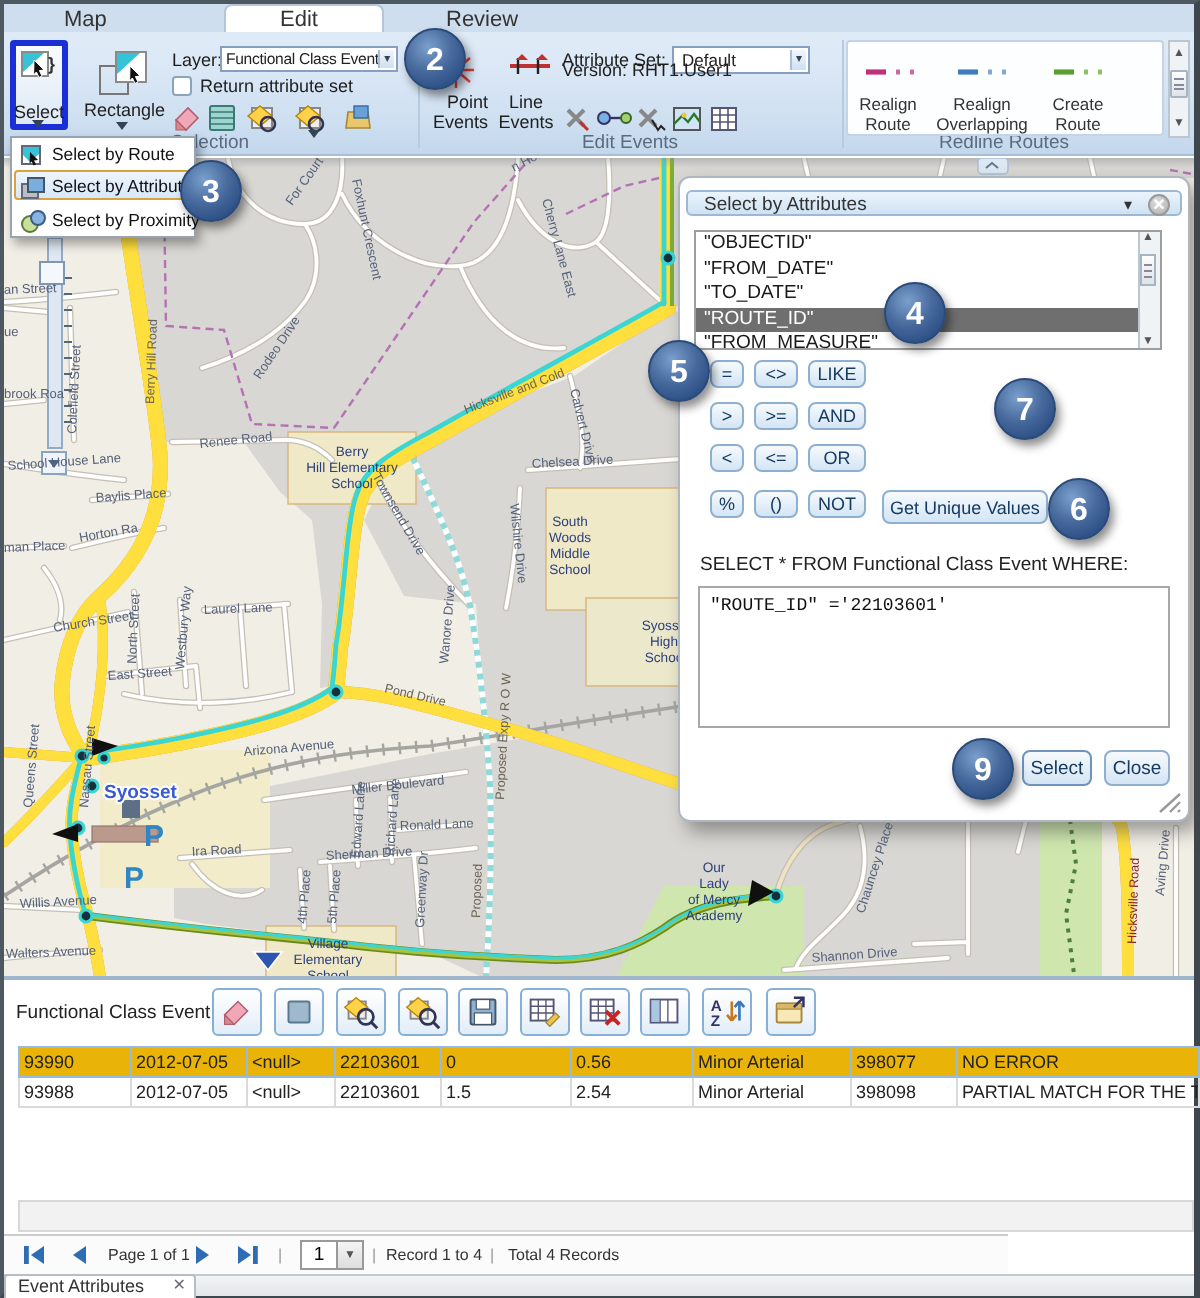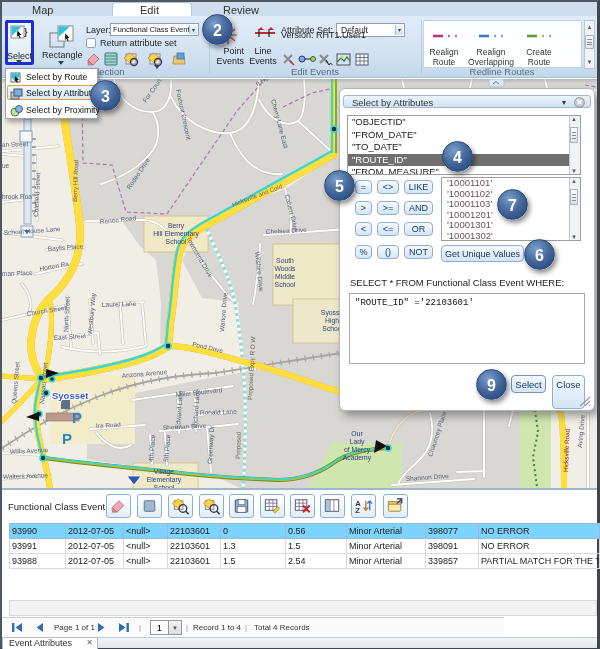--- a/index.html
+++ b/index.html
@@ -65,21 +65,21 @@
 </style>
 </head>
 <body>
 <div id="page">
 <style>
 #grid tr { height:15px; }
 #grid th { background:linear-gradient(180deg,#fafafa,#e9e9e9 60%,#dcdcdc); border:1px solid #b0b0b0;
   font-size:9px; text-align:left; padding:1px 2px; height:12px; font-weight:bold; color:#111;
   overflow:hidden; white-space:nowrap; }
 #grid td { border:1px solid #dadada; padding:1px 2px; height:12px; overflow:hidden; white-space:nowrap; }
-#grid tr.sel td { background:#7dd3fc; border-color:#93bce0; }
+#grid tr.sel td { background:#eab308; border-color:#93bce0; }
 #grid td.selc { background:#9cc6e8; }
 .ptxt { position:absolute; top:5px; font-size:8px; color:#333; }
 .tbtn { position:absolute; top:4px; width:25px; height:24px;
   background:linear-gradient(180deg,#ffffff,#e2edf8); border:1px solid #86b0d8; border-radius:3px; }
 </style>
 
 <svg class="abs" style="left:0;top:77px;z-index:1" width="595" height="411" viewBox="0 77 595 411">
 <defs>
 <linearGradient id="topsh" x1="0" y1="0" x2="0" y2="1">
 <stop offset="0" stop-color="#8a8f96" stop-opacity=".45"></stop>
@@ -472,44 +472,27 @@
 <div class="obtn" style="left:15px;top:112px;width:17px;height:14px;line-height:13px;">&gt;</div>
 <div class="obtn" style="left:37px;top:112px;width:22px;height:14px;line-height:13px;">&gt;=</div>
 <div class="obtn" style="left:64px;top:112px;width:29px;height:14px;line-height:13px;">AND</div>
 <div class="obtn" style="left:15px;top:133px;width:17px;height:14px;line-height:13px;">&lt;</div>
 <div class="obtn" style="left:37px;top:133px;width:22px;height:14px;line-height:13px;">&lt;=</div>
 <div class="obtn" style="left:64px;top:133px;width:29px;height:14px;line-height:13px;">OR</div>
 <div class="obtn" style="left:15px;top:156px;width:17px;height:14px;line-height:13px;">%</div>
 <div class="obtn" style="left:37px;top:156px;width:22px;height:14px;line-height:13px;">()</div>
 <div class="obtn" style="left:64px;top:156px;width:29px;height:14px;line-height:13px;">NOT</div>
 
-<div class="lbox" style="left:101px;top:88px;width:140px;height:64px;">
-<div class="val">'10001101'</div>
-<div class="val">'10001102'</div>
-<div class="val">'10001103'</div>
-<div class="val">'10001201'</div>
-<div class="val">'10001301'</div>
-<div class="val">'10001302'</div>
-<div class="sbar" style="right:0px;top:0px;width:11px;height:62px;border-top:none;border-right:none;border-bottom:none;">
-<div style="position:absolute;left:1px;top:0px;font-size:6px;color:#555;">▲</div>
-<div style="position:absolute;left:0px;top:11px;width:8px;height:16px;background:linear-gradient(180deg,#fdfdfd,#dde4ea);border:1px solid #a8b4c0;">
-<div style="position:absolute;left:1px;top:4px;width:4px;height:1px;background:#889;"></div>
-<div style="position:absolute;left:1px;top:7px;width:4px;height:1px;background:#889;"></div>
-<div style="position:absolute;left:1px;top:10px;width:4px;height:1px;background:#889;"></div>
-</div>
-<div style="position:absolute;left:1px;bottom:0px;font-size:6px;color:#555;">▼</div>
-</div>
-</div>
 <div class="obtn" style="left:101px;top:156px;width:83px;height:17px;line-height:16px;font-size:9px;">Get Unique Values</div>
 <div style="position:absolute;left:10px;top:188px;font-size:9.5px;color:#222;">SELECT * FROM Functional Class Event WHERE:</div>
 <div class="lbox" style="left:9px;top:204px;width:236px;height:71px;border-color:#a8a8a8;">
 <div style="position:absolute;left:5px;top:4px;font-family:'Liberation Mono',monospace;font-size:9px;color:#111;">"ROUTE_ID" ='22103601'</div>
 </div>
 <div class="obtn" style="left:171px;top:286px;width:35px;height:18px;line-height:17px;font-size:9.5px;border-color:#6f94ba;">Select</div>
-<div class="obtn" style="left:212px;top:286px;width:33px;height:34px;line-height:17px;font-size:9.5px;">Close</div>
+<div class="obtn" style="left:212px;top:286px;width:33px;height:18px;line-height:17px;font-size:9.5px;">Close</div>
 <svg class="abs" style="right:3px;bottom:3px" width="12" height="11">
 <path d="M11,1 L1,10 M11,5 L6,10 M11,9 L10,10" stroke="#999" stroke-width="1.2"></path>
 </svg>
 </div>
 
 <div class="abs" style="left:0;top:486px;width:595px;height:2px;background:#9fb6cc;z-index:5;"></div>
 <div class="abs" style="left:0;top:488px;width:595px;height:158px;background:#fff;z-index:6;" id="panel">
 <div style="position:absolute;left:6px;top:11px;font-size:9.5px;color:#222;">Functional Class Event</div>
 
 <div id="tbtns">
@@ -584,39 +567,28 @@
             <td>2012-07-05</td>
             <td>&lt;null&gt;</td>
             <td>22103601</td>
             <td class="selc">0</td>
             <td>0.56</td>
             <td>Minor Arterial</td>
             <td>398077</td>
             <td>NO ERROR</td>
 </tr>
 <tr>
-<td>93991</td>
-            <td>2012-07-05</td>
-            <td>&lt;null&gt;</td>
-            <td>22103601</td>
-            <td>1.3</td>
-            <td>1.5</td>
-            <td>Minor Arterial</td>
-            <td>398091</td>
-            <td>NO ERROR</td>
-</tr>
-<tr>
 <td>93988</td>
             <td>2012-07-05</td>
             <td>&lt;null&gt;</td>
             <td>22103601</td>
             <td>1.5</td>
             <td>2.54</td>
             <td>Minor Arterial</td>
-            <td>339857</td>
+            <td>398098</td>
             <td>PARTIAL MATCH FOR THE TO-M</td>
 </tr>
 </tbody>
       </table>
 <div style="position:absolute;left:7px;top:110px;width:588px;height:16px;background:#f2f2f2;border:1px solid #d8d8d8;"></div>
 
 <div id="pager" style="position:absolute;left:0px;top:127px;width:502px;height:20px;background:#fbfbfb;border-top:1px solid #ccc;">
 <svg class="abs" style="left:9px;top:3px" width="14" height="13">
           <rect x="1" y="2" width="2.4" height="9" fill="#2e6db4"></rect>
           <path d="M11,2 L4.5,6.5 L11,11 Z" fill="#2e6db4"></path>

